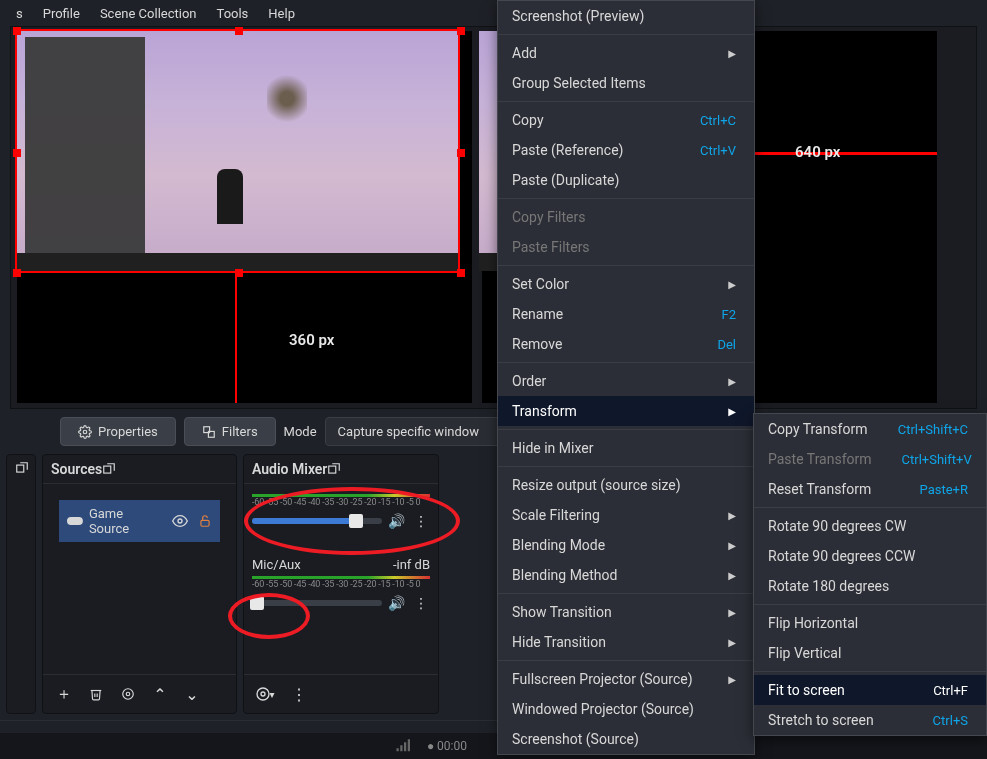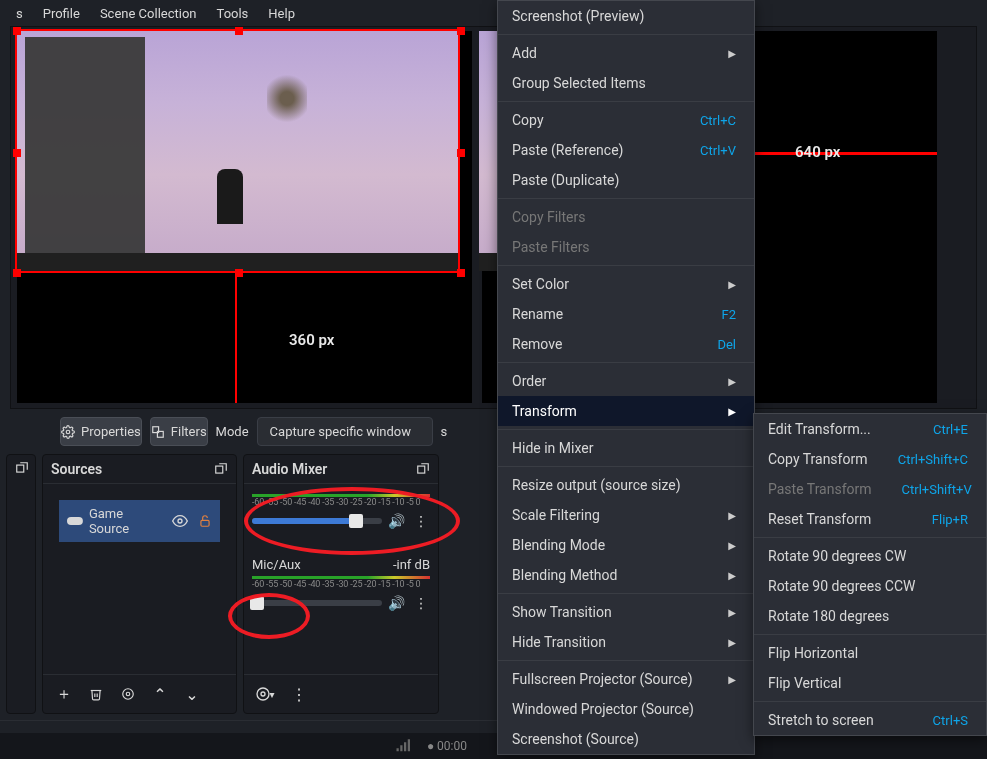--- a/index.html
+++ b/index.html
@@ -19,30 +19,30 @@
 .game-avatar { position: absolute; left: 200px; top: 138px; width: 26px; height: 55px; background: #1a1a1a; border-radius: 8px 8px 0 0; }
 .game-toolbar { position: absolute; left:0; bottom:0; right:0; height: 18px; background:#202020; }
 .sel-border { position: absolute; border: 2px solid #ff0000; pointer-events: none; }
 .sel-handle { position: absolute; width: 8px; height: 8px; background: #ff0000; pointer-events: none; }
 .dim-label { position: absolute; color: #e8e8e8; font-size: 15px; font-weight: 600; }
 .red-line { position: absolute; border-top: 3px solid #ff0000; }
 .black-box { position: absolute; background: #000; }
 
 
 .mid-toolbar { display: flex; align-items: center; gap: 8px; padding: 8px 0 8px 60px; font-size: 13px; }
-.btn { background: #3a3e46; border: 1px solid #4a4e56; padding: 6px 0; border-radius: 4px; display: inline-flex; align-items: center; gap: 6px; }
+.btn { background: #3a3e46; border: 1px solid #4a4e56; padding: 6px 17px; border-radius: 4px; display: inline-flex; align-items: center; gap: 6px; }
 .combo { background: #2a2d33; border: 1px solid #3a3e46; padding: 6px 12px; border-radius: 4px; width: 176px; }
 
 
 .docks { display: flex; gap: 6px; padding: 0 6px; }
 .dock { background: #1a1c22; border: 1px solid #101114; border-radius: 4px; flex: 0 0 auto; }
 .dock.scenes { width: 30px; height: 260px; }
 .dock.sources { width: 195px; height: 260px; position: relative; }
 .dock.mixer { width: 196px; height: 260px; position: relative; }
-.dock-title { display: flex; justify-content: space-between; align-items: center; padding: 6px 8px; font-size: 14px; font-weight: 600; border-bottom: 1px solid #2a2d33; }
+.dock-title { display: flex; justify-content: flex-start; align-items: center; padding: 6px 8px; font-size: 14px; font-weight: 600; border-bottom: 1px solid #2a2d33; }
 
 .source-row { display: flex; align-items: center; gap: 6px; padding: 6px 8px; background: #2d4a7a; margin: 16px; font-size: 13px; }
 .source-row .eye, .source-row .lock { margin-left: auto; }
 .source-row .lock { margin-left: 4px; color: #e08040; }
 
 .src-toolbar { position: absolute; left: 0; right: 0; bottom: 0; display: flex; gap: 6px; padding: 6px 8px; border-top: 1px solid #2a2d33; }
 .icon-btn { width: 26px; height: 26px; display: inline-flex; align-items: center; justify-content: center; border-radius: 3px; font-size: 16px; }
 
 
 .mix-item { padding: 6px 8px; font-size: 13px; }
@@ -352,50 +352,50 @@
     <div class="mi">
       <span>Windowed Projector (Source)</span>
     </div>
     <div class="mi">
       <span>Screenshot (Source)</span>
     </div>
   </div>
 
 <div class="ctx" id="ctx-sub" style="left:753px;top:413px;width:234px;">
     <div class="mi">
-      <span>Edit Transform...</span>
-      <span class="shortcut">Ctrl+E</span>
-    </div>
-    <div class="mi">
       <span>Copy Transform</span>
       <span class="shortcut">Ctrl+Shift+C</span>
     </div>
     <div class="mi disabled">
       <span>Paste Transform</span>
       <span class="shortcut">Ctrl+Shift+V</span>
     </div>
     <div class="mi">
       <span>Reset Transform</span>
-      <span class="shortcut">Flip+R</span>
+      <span class="shortcut">Paste+R</span>
     </div>
     <div class="sep"></div>
     <div class="mi">
       <span>Rotate 90 degrees CW</span>
     </div>
     <div class="mi">
       <span>Rotate 90 degrees CCW</span>
     </div>
     <div class="mi">
       <span>Rotate 180 degrees</span>
     </div>
     <div class="sep"></div>
     <div class="mi">
       <span>Flip Horizontal</span>
     </div>
     <div class="mi">
       <span>Flip Vertical</span>
     </div>
     <div class="sep"></div>
+    <div class="mi hl">
+      <span>Fit to screen</span>
+      <span class="shortcut">Ctrl+F</span>
+    </div>
     <div class="mi">
       <span>Stretch to screen</span>
       <span class="shortcut">Ctrl+S</span>
     </div>
   </div>
 
 </body></html>

